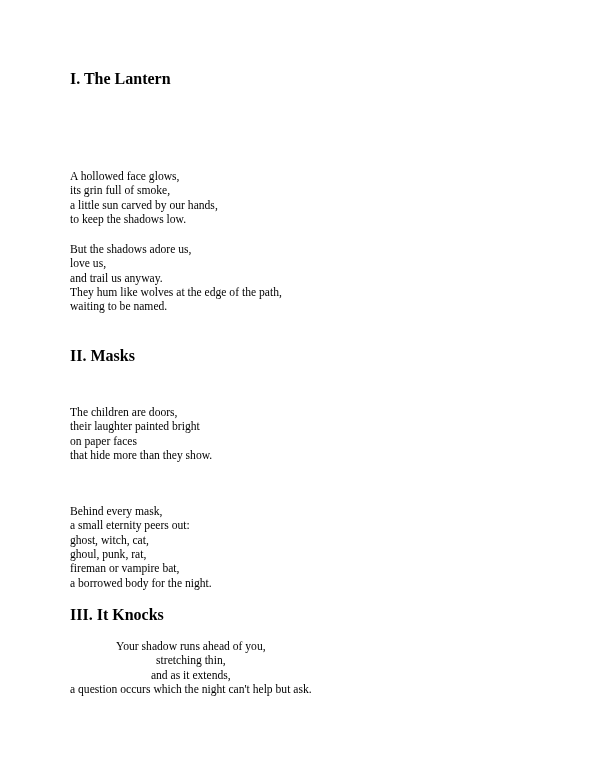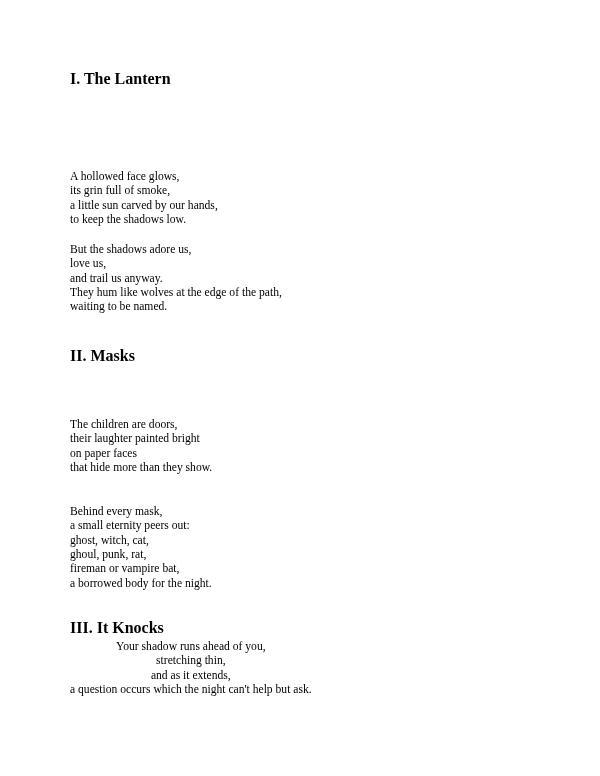--- a/index.html
+++ b/index.html
@@ -43,30 +43,30 @@
 its grin full of smoke,
 a little sun carved by our hands,
 to keep the shadows low.</div>
   <div class="stanza" style="top: 223px; margin-top: 20px;">But the shadows adore us,
 love us,
 and trail us anyway.
 They hum like wolves at the edge of the path,
 waiting to be named.</div>
 
   <div class="heading" style="top: 327px; margin-top: 20px;">II. Masks</div>
-  <div class="stanza" style="top: 418px;">The children are doors,
+  <div class="stanza" style="top: 406px;">The children are doors,
 their laughter painted bright
 on paper faces
 that hide more than they show.</div>
   <div class="stanza" style="top: 493px; margin-top: 12px;">Behind every mask,
 a small eternity peers out:
 ghost, witch, cat,
 ghoul, punk, rat,
 fireman or vampire bat,
 a borrowed body for the night.</div>
 
-  <div class="heading" style="top: 619px;">III. It Knocks</div>
+  <div class="heading" style="top: 606px;">III. It Knocks</div>
   <div class="stanza" style="top: 640px; text-align: center;">Your shadow runs ahead of you,
 stretching thin,
 and as it extends,
 a question occurs which the night can't help but ask.</div>
 
 </div>
 
 </body></html>

